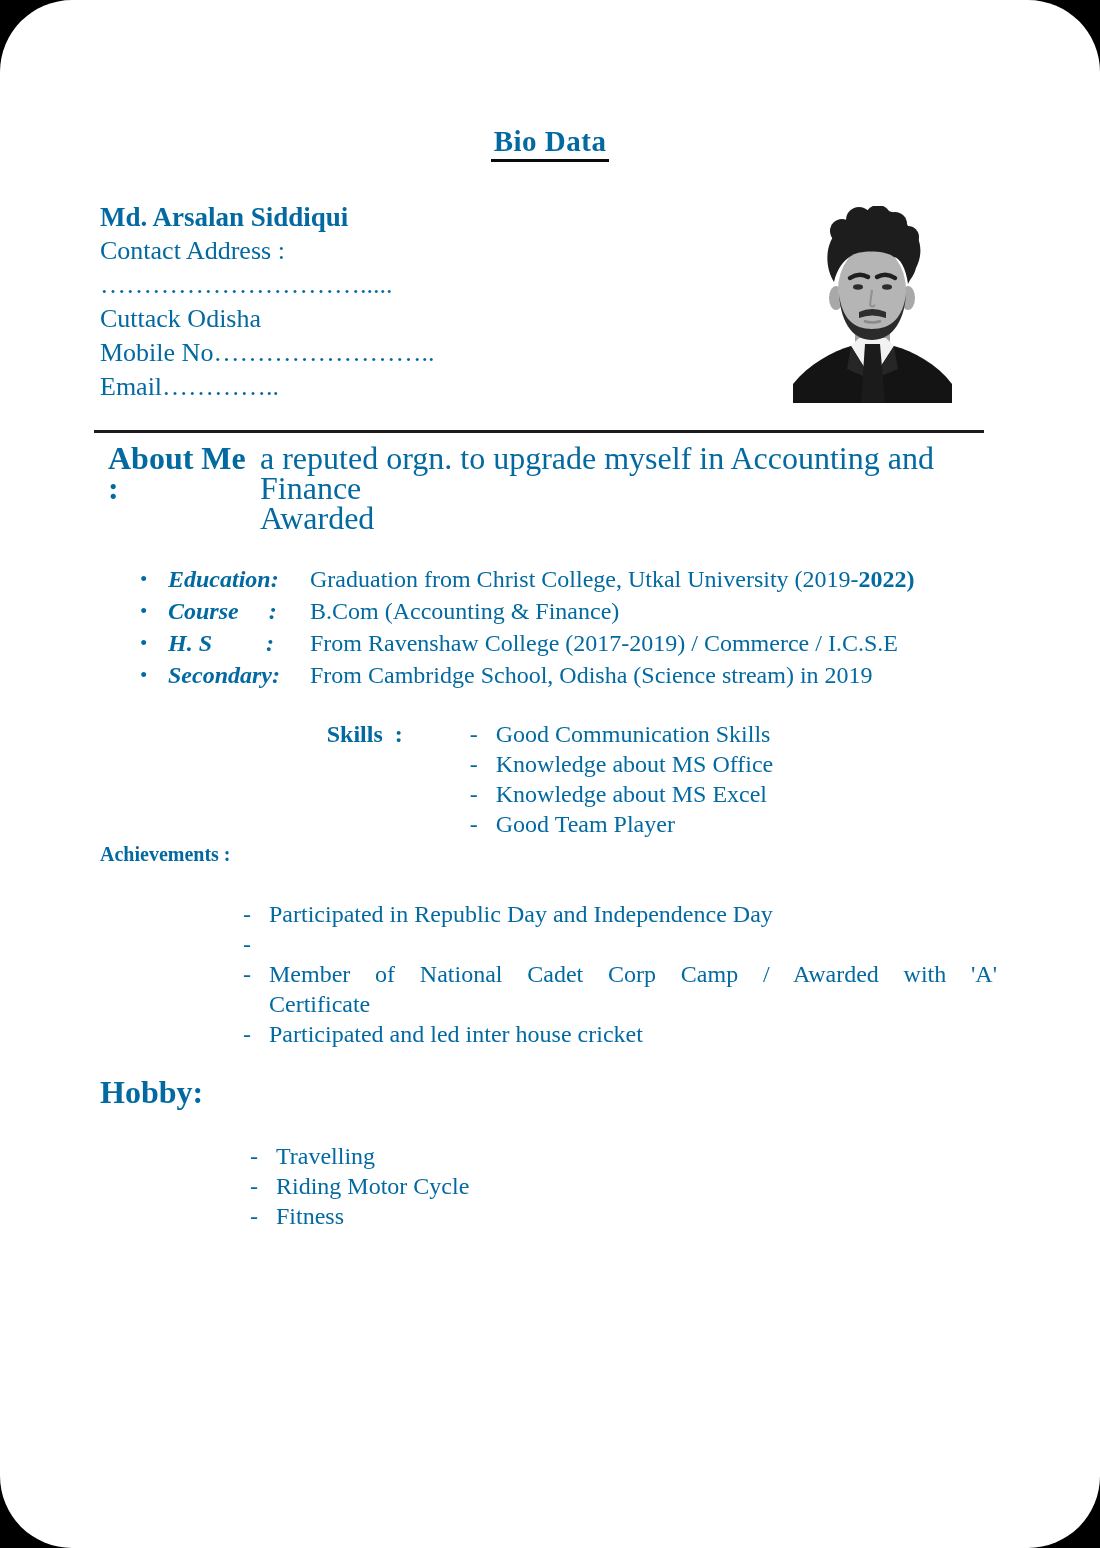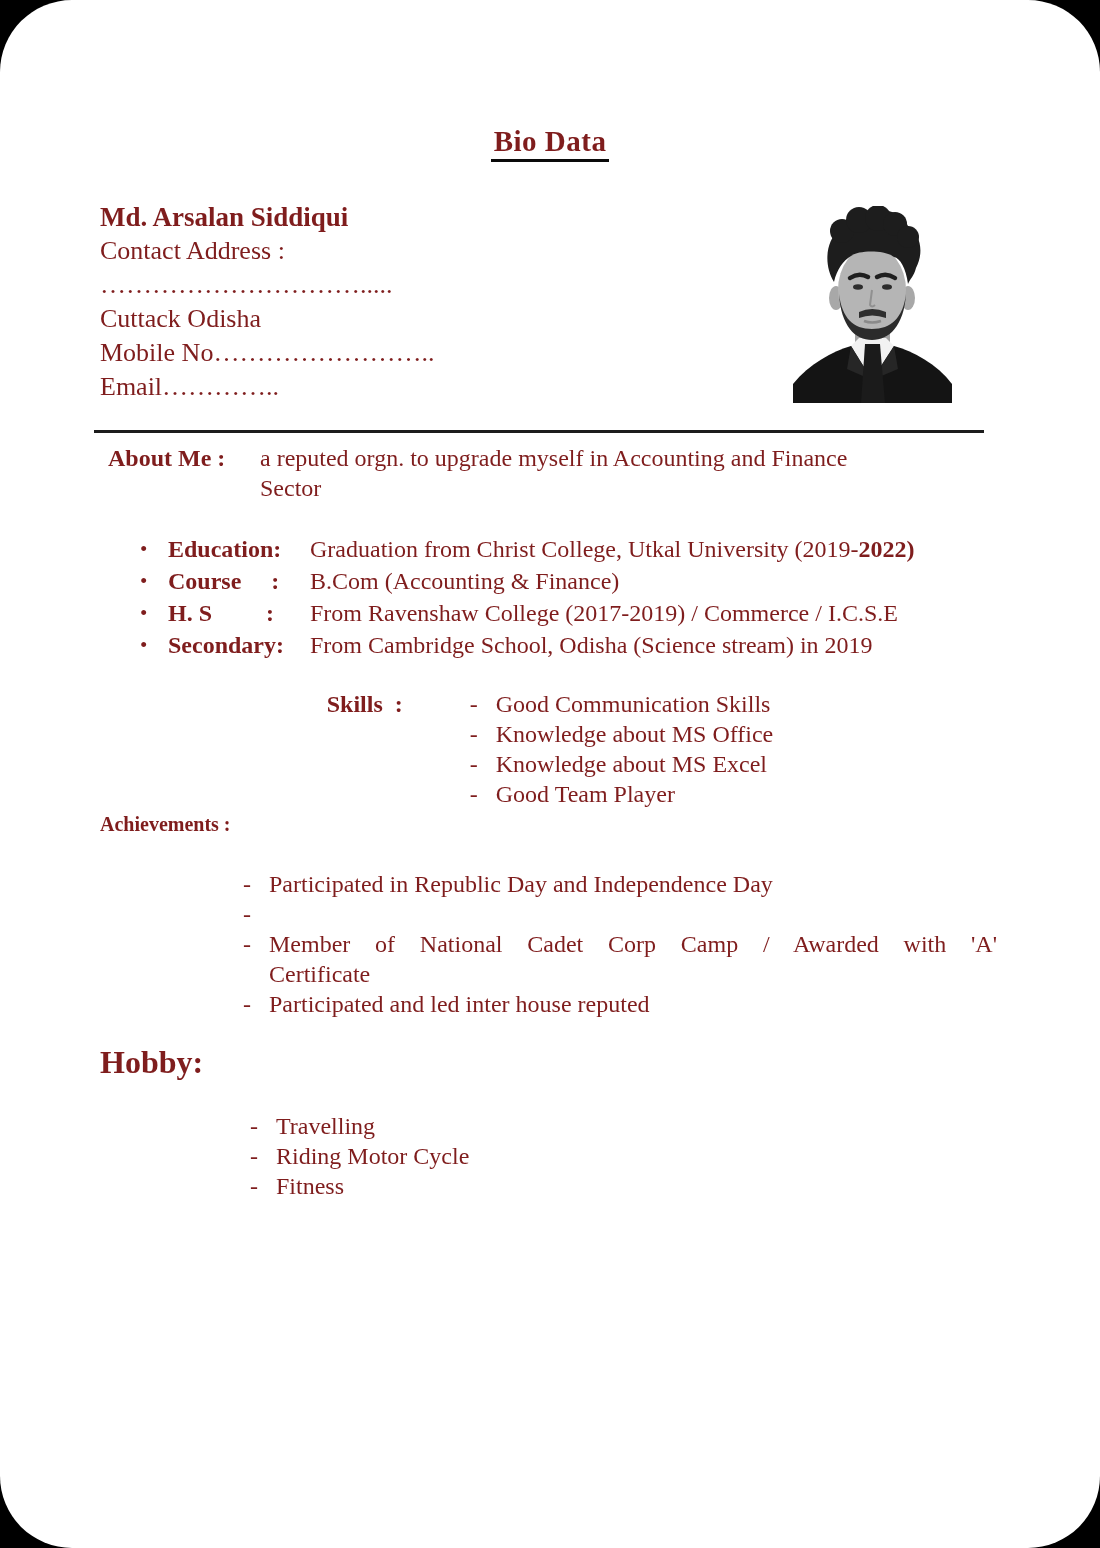--- a/index.html
+++ b/index.html
@@ -5,21 +5,21 @@
   html, body { margin: 0; padding: 0; background: #000; }
   .page {
     position: relative;
     width: 1100px;
     height: 1548px;
     background: #ffffff;
     border-radius: 72px;
     box-sizing: border-box;
     padding: 125px 100px 0 100px;
     font-family: "Liberation Serif", serif;
-    color: #7f1d1d;
+    color: #0369a1;
     overflow: hidden;
   }
   .title-row { text-align: center; }
   .doc-title {
     display: inline-block;
     font-size: 29px;
     font-weight: bold;
     border-bottom: 3px solid #0a0a0a;
     padding: 0 3px 1px 3px;
     letter-spacing: 0.5px;
@@ -41,32 +41,32 @@
   .divider {
     height: 3px;
     background: #1c1c1c;
     width: 890px;
     margin-left: -6px;
     margin-top: 26px;
   }
   .about {
     display: flex;
     margin-top: 10px;
-    font-size: 24px;
+    font-size: 32px;
     line-height: 30px;
   }
   .about-label { width: 152px; flex: none; font-weight: bold; padding-left: 8px; }
   .about-lines { width: 745px; }
   .jline { text-align: justify; text-align-last: justify; }
   .about-lines .jline { text-indent: 14px; }
 
   .edu-list { margin-top: 30px; font-size: 24px; line-height: 32px; }
   .edu-item { padding-left: 40px; white-space: nowrap; }
   .bullet { display: inline-block; width: 28px; font-size: 21px; vertical-align: 1px; }
-  .edu-label { display: inline-block; width: 142px; font-weight: bold; }
+  .edu-label { display: inline-block; width: 142px; font-weight: bold; font-style: italic; }
   .b { font-weight: bold; }
 
   .skills {
     display: flex;
     margin-top: 28px;
     font-size: 24px;
     line-height: 30px;
     justify-content: center;
   }
   .skills-label { width: 143px; flex: none; font-weight: bold; }
@@ -122,21 +122,21 @@
     <path d="M72,106 Q85,100 99,106 L99,112 Q85,107 72,112 Z" fill="#2e2e2e"></path>
     <path d="M77,115 Q85,118 94,115" stroke="#8a8a8a" stroke-width="2.5" fill="none"></path>
   </svg>
 
   <div class="divider"></div>
 
   <div class="about">
     <div class="about-label">About Me :</div>
     <div class="about-lines">
       <div>a reputed orgn. to upgrade myself in Accounting and Finance</div>
-      <div>Sector</div>
+      <div>Awarded</div>
     </div>
   </div>
 
   <div class="edu-list">
     <div class="edu-item"><span class="bullet">•</span><span class="edu-label">Education:</span><span>Graduation from Christ College, Utkal University (2019-</span><span class="b">2022)</span></div>
     <div class="edu-item"><span class="bullet">•</span><span class="edu-label">Course&nbsp;&nbsp;&nbsp;&nbsp;&nbsp;:</span><span>B.Com (Accounting &amp; Finance)</span><span class="b"></span></div>
     <div class="edu-item"><span class="bullet">•</span><span class="edu-label">H. S&nbsp;&nbsp;&nbsp;&nbsp;&nbsp;&nbsp;&nbsp;&nbsp;&nbsp;:</span><span>From Ravenshaw College (2017-2019) / Commerce / I.C.S.E</span><span class="b"></span></div>
     <div class="edu-item"><span class="bullet">•</span><span class="edu-label">Secondary:</span><span>From Cambridge School, Odisha (Science stream) in 2019</span><span class="b"></span></div>
   </div>
 
@@ -174,21 +174,21 @@
       </div>
     <div class="dash-row">
         <span class="dash">-</span>
         <span class="ach-lines">
           <span class="jline" style="display:block;">Member of National Cadet Corp Camp / Awarded with 'A'</span>
           <span style="display:block;">Certificate</span>
         </span>
       </div>
     <div class="dash-row">
         <span class="dash">-</span>
-        <span>Participated and led inter house reputed</span>
+        <span>Participated and led inter house cricket</span>
       </div>
   </div>
 
   <div class="hobby-label">Hobby:</div>
 
   <div class="hobby-list">
     <div class="dash-row">
         <span class="dash">-</span>
         <span>Travelling</span>
       </div>

